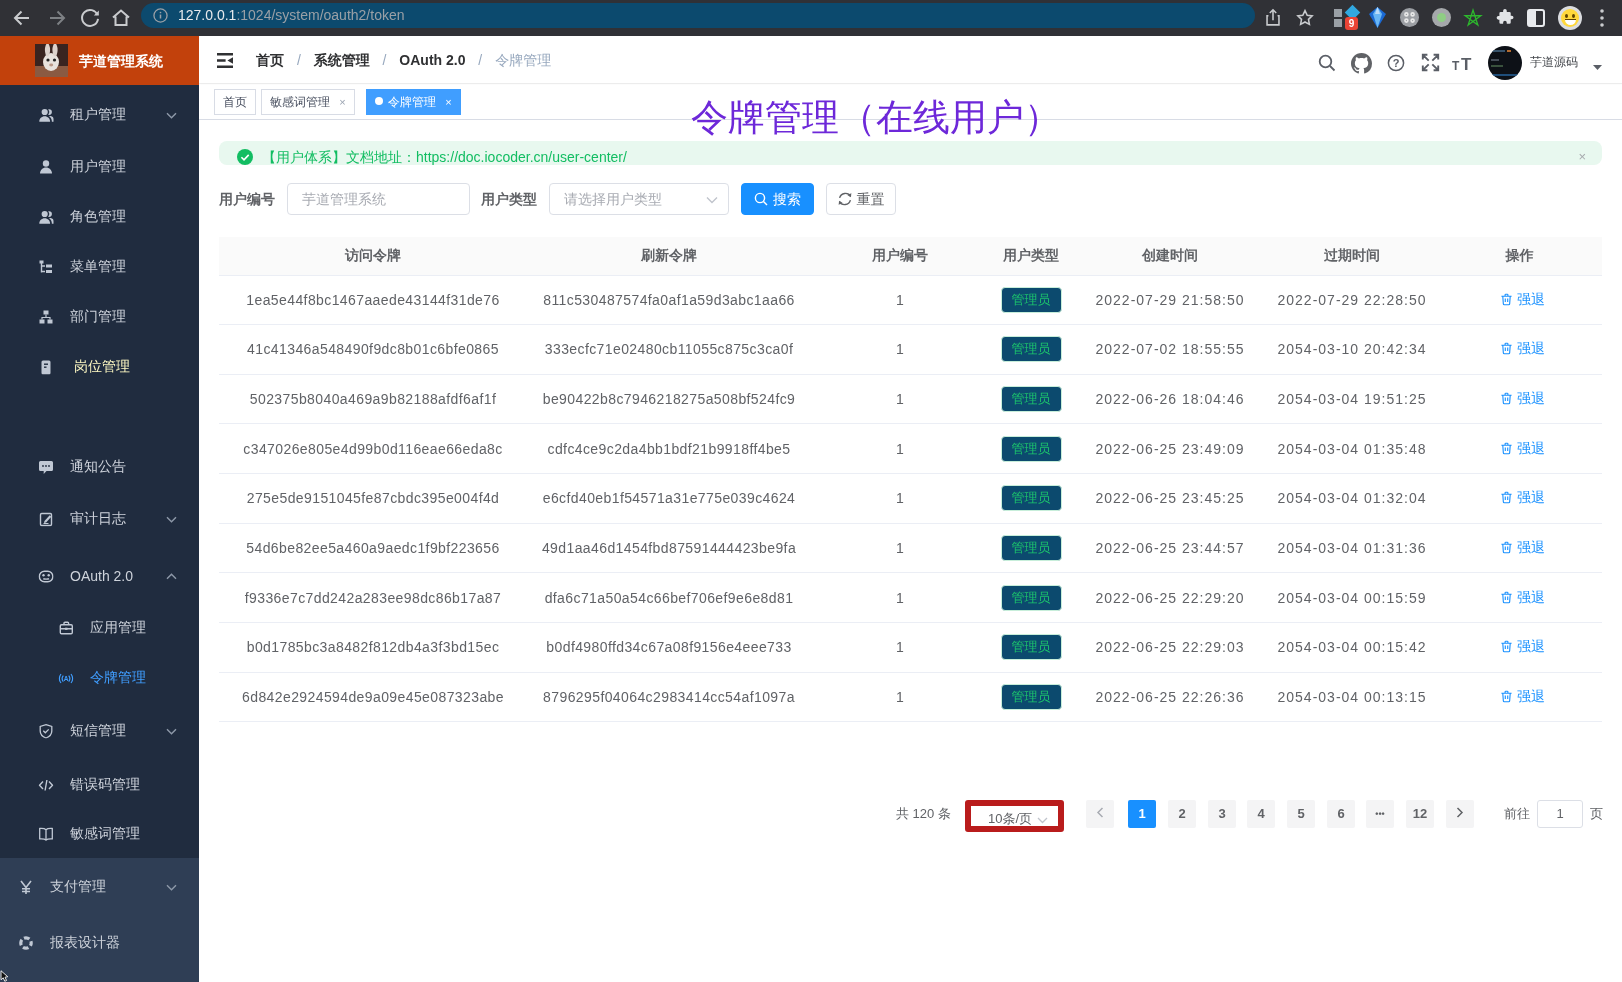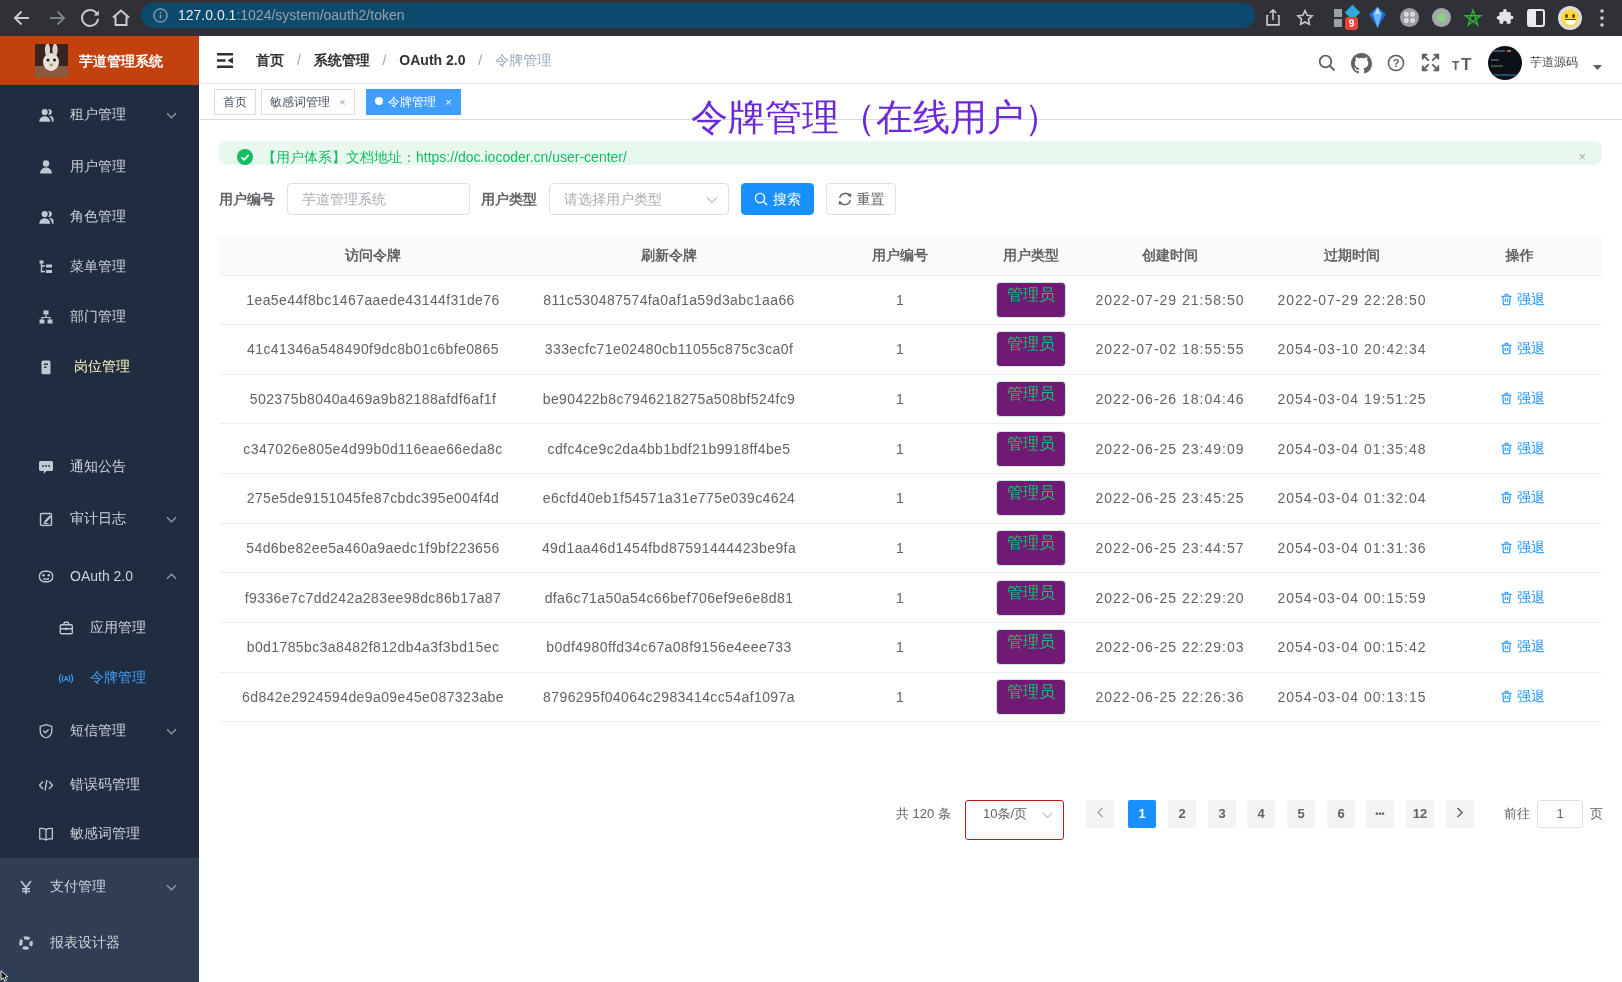--- a/index.html
+++ b/index.html
@@ -46,28 +46,28 @@
 .sinput { position:absolute; top:0; height:32px; border:1px solid #dcdfe6; border-radius:4px; background:#fff; color:#a8abb2; font-size:14px; line-height:30px; padding-left:14px; }
 .btn { position:absolute; top:0; height:32px; border-radius:4px; font-size:14px; line-height:30px; text-align:center; }
 .btn.primary { background:#1890ff; color:#fff; border:1px solid #1890ff; }
 .btn.plain { background:#fff; color:#606266; border:1px solid #dcdfe6; }
 
 table.grid { position:absolute; left:20px; top:117px; width:1383px; border-collapse:collapse; table-layout:fixed; font-size:14px; color:#606266; }
 table.grid th { background:#fafafa; color:#606266; font-weight:bold; height:38px; text-align:center; border-bottom:1px solid #ebeef5; }
 table.grid td { height:49.65px; text-align:center; border-bottom:1px solid #ebeef5; }
 table.grid td:nth-child(1), table.grid td:nth-child(2) { letter-spacing:0.4px; }
 table.grid td:nth-child(5), table.grid td:nth-child(6) { letter-spacing:1px; }
-.gtag { display:inline-block; background:#701a75; border:1px solid #c7eeda; color:#1cc26c; font-size:16px; height:36px; line-height:24px; padding:0 10px; border-radius:4px; }
+.gtag { display:inline-block; background:#0c4a6e; border:1px solid #c7eeda; color:#1cc26c; font-size:13px; height:26px; line-height:24px; padding:0 10px; border-radius:4px; }
 .oplink { color:#1890ff; font-size:14px; position:relative; left:3px; }
 
 .pgn { position:absolute; left:20px; top:680px; width:1383px; height:28px; font-size:13px; color:#606266; }
 .pgn .t { position:absolute; top:0; line-height:28px; }
 .pbtn { position:absolute; top:0; width:28px; height:28px; line-height:28px; text-align:center; background:#f4f4f5; border-radius:2px; color:#606266; font-weight:bold; font-size:13px; }
 .pbtn.on { background:#1890ff; color:#fff; }
-.psel { position:absolute; top:0; width:99px; height:40px; border:1px solid #b91c1c; border-radius:3px; line-height:26px; }
+.psel { position:absolute; top:0; width:99px; height:32px; border:6px solid #b91c1c; border-radius:3px; line-height:26px; }
 .pinp { position:absolute; top:0; width:46px; height:28px; border:1px solid #dcdfe6; border-radius:3px; line-height:26px; text-align:center; }
 
 .annot { position:absolute; left:691px; top:66px; font-size:37px; color:#6d28d9;margin-top:27px; }
 </style></head>
 <body>
 
 <div class="chrome">
   <svg class="abs" style="left:10px;top:6px" width="24" height="24" viewBox="0 0 24 24">
       <path stroke="#c9cbce" stroke-width="2" fill="none" d="M19 12H6M11.5 5.5 5 12l6.5 6.5"></path>
     </svg>

